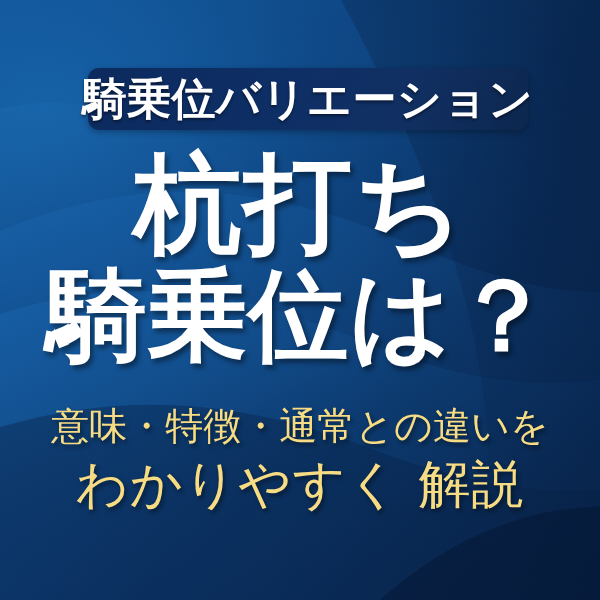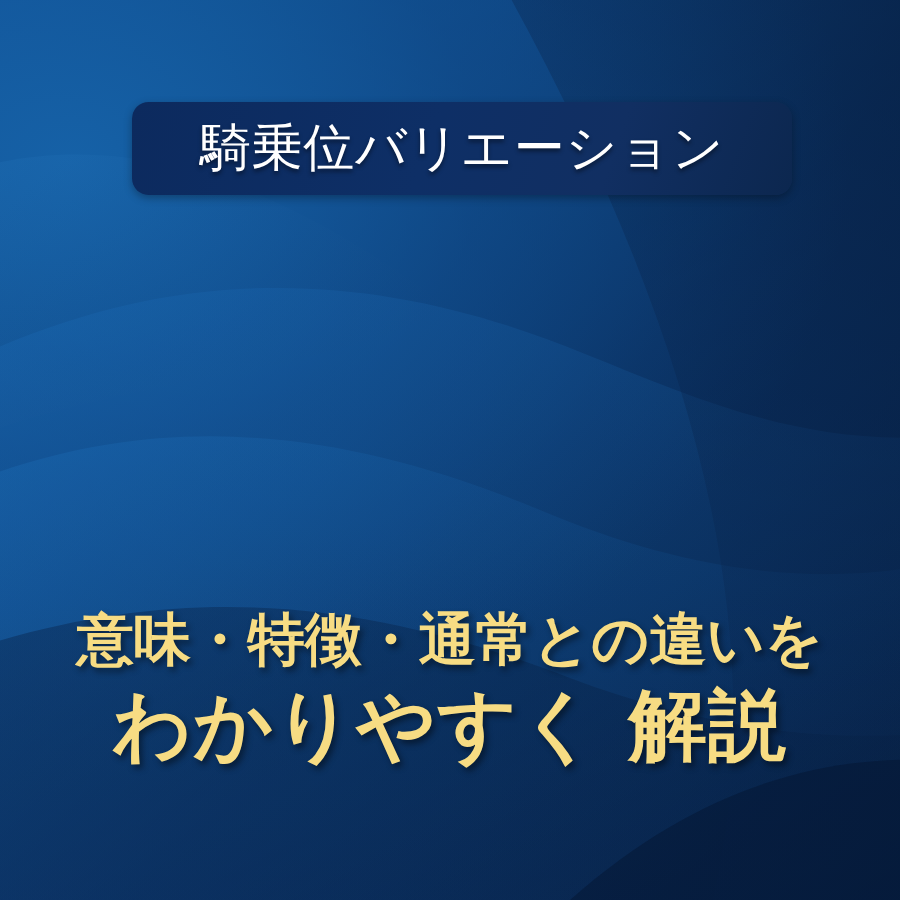--- a/index.html
+++ b/index.html
@@ -48,22 +48,22 @@
     height: 62px;
     background: linear-gradient(110deg, #0c2a5e 0%, #0e2f66 45%, #112f62 72%, #0c274f 100%);
     border-radius: 11px;
     display: flex;
     align-items: center;
     justify-content: center;
     box-shadow: 0 2px 6px rgba(0,0,0,0.30);
   }
   .badge-text {
     color: #ffffff;
-    font-size: 34px;
-    font-weight: 400;
+    font-size: 44px;
+    font-weight: 700;
     letter-spacing: 0.5px;
     line-height: 1;
     white-space: nowrap;
     text-shadow: 0 2px 3px rgba(0,0,0,0.45);
     text-align: right;
   }
 
   
   .title-block {
     position: absolute;
@@ -89,21 +89,21 @@
   
   .subtitle-block {
     position: absolute;
     left: 0;
     top: 402px;
     width: 600px;
     text-align: center;
   }
   .subtitle-line {
     color: #f7dc83;
-    font-weight: 700;
+    font-weight: 400;
     font-size: 38px;
     line-height: 1.28;
     letter-spacing: 0px;
     white-space: nowrap;
     text-shadow: 2px 3px 4px rgba(0,0,0,0.45);
   }
   .subtitle-line.line2 {
     font-size: 52px;
     letter-spacing: 1px;
   }
@@ -149,19 +149,23 @@
 
     <path d="M 330 -20 L 640 -20 L 640 620 L 470 620 C 520 440, 470 230, 330 -20 Z" fill="url(#w5)"></path>
 
     <path d="M 380 600 C 470 520, 560 500, 640 508 L 640 620 L 380 620 Z" fill="#05152f" opacity="0.45"></path>
   </svg>
 
   <div class="badge">
     <span class="badge-text">騎乗位バリエーション</span>
   </div>
 
+  <div class="title-block">
+    <div class="title-line line1">杭打ち</div>
+    <div class="title-line line2">騎乗位は？</div>
+  </div>
 
   <div class="subtitle-block">
     <div class="subtitle-line line1">意味・特徴・通常との違いを</div>
     <div class="subtitle-line line2">わかりやすく 解説</div>
   </div>
 
 </div>
 
 </body></html>

